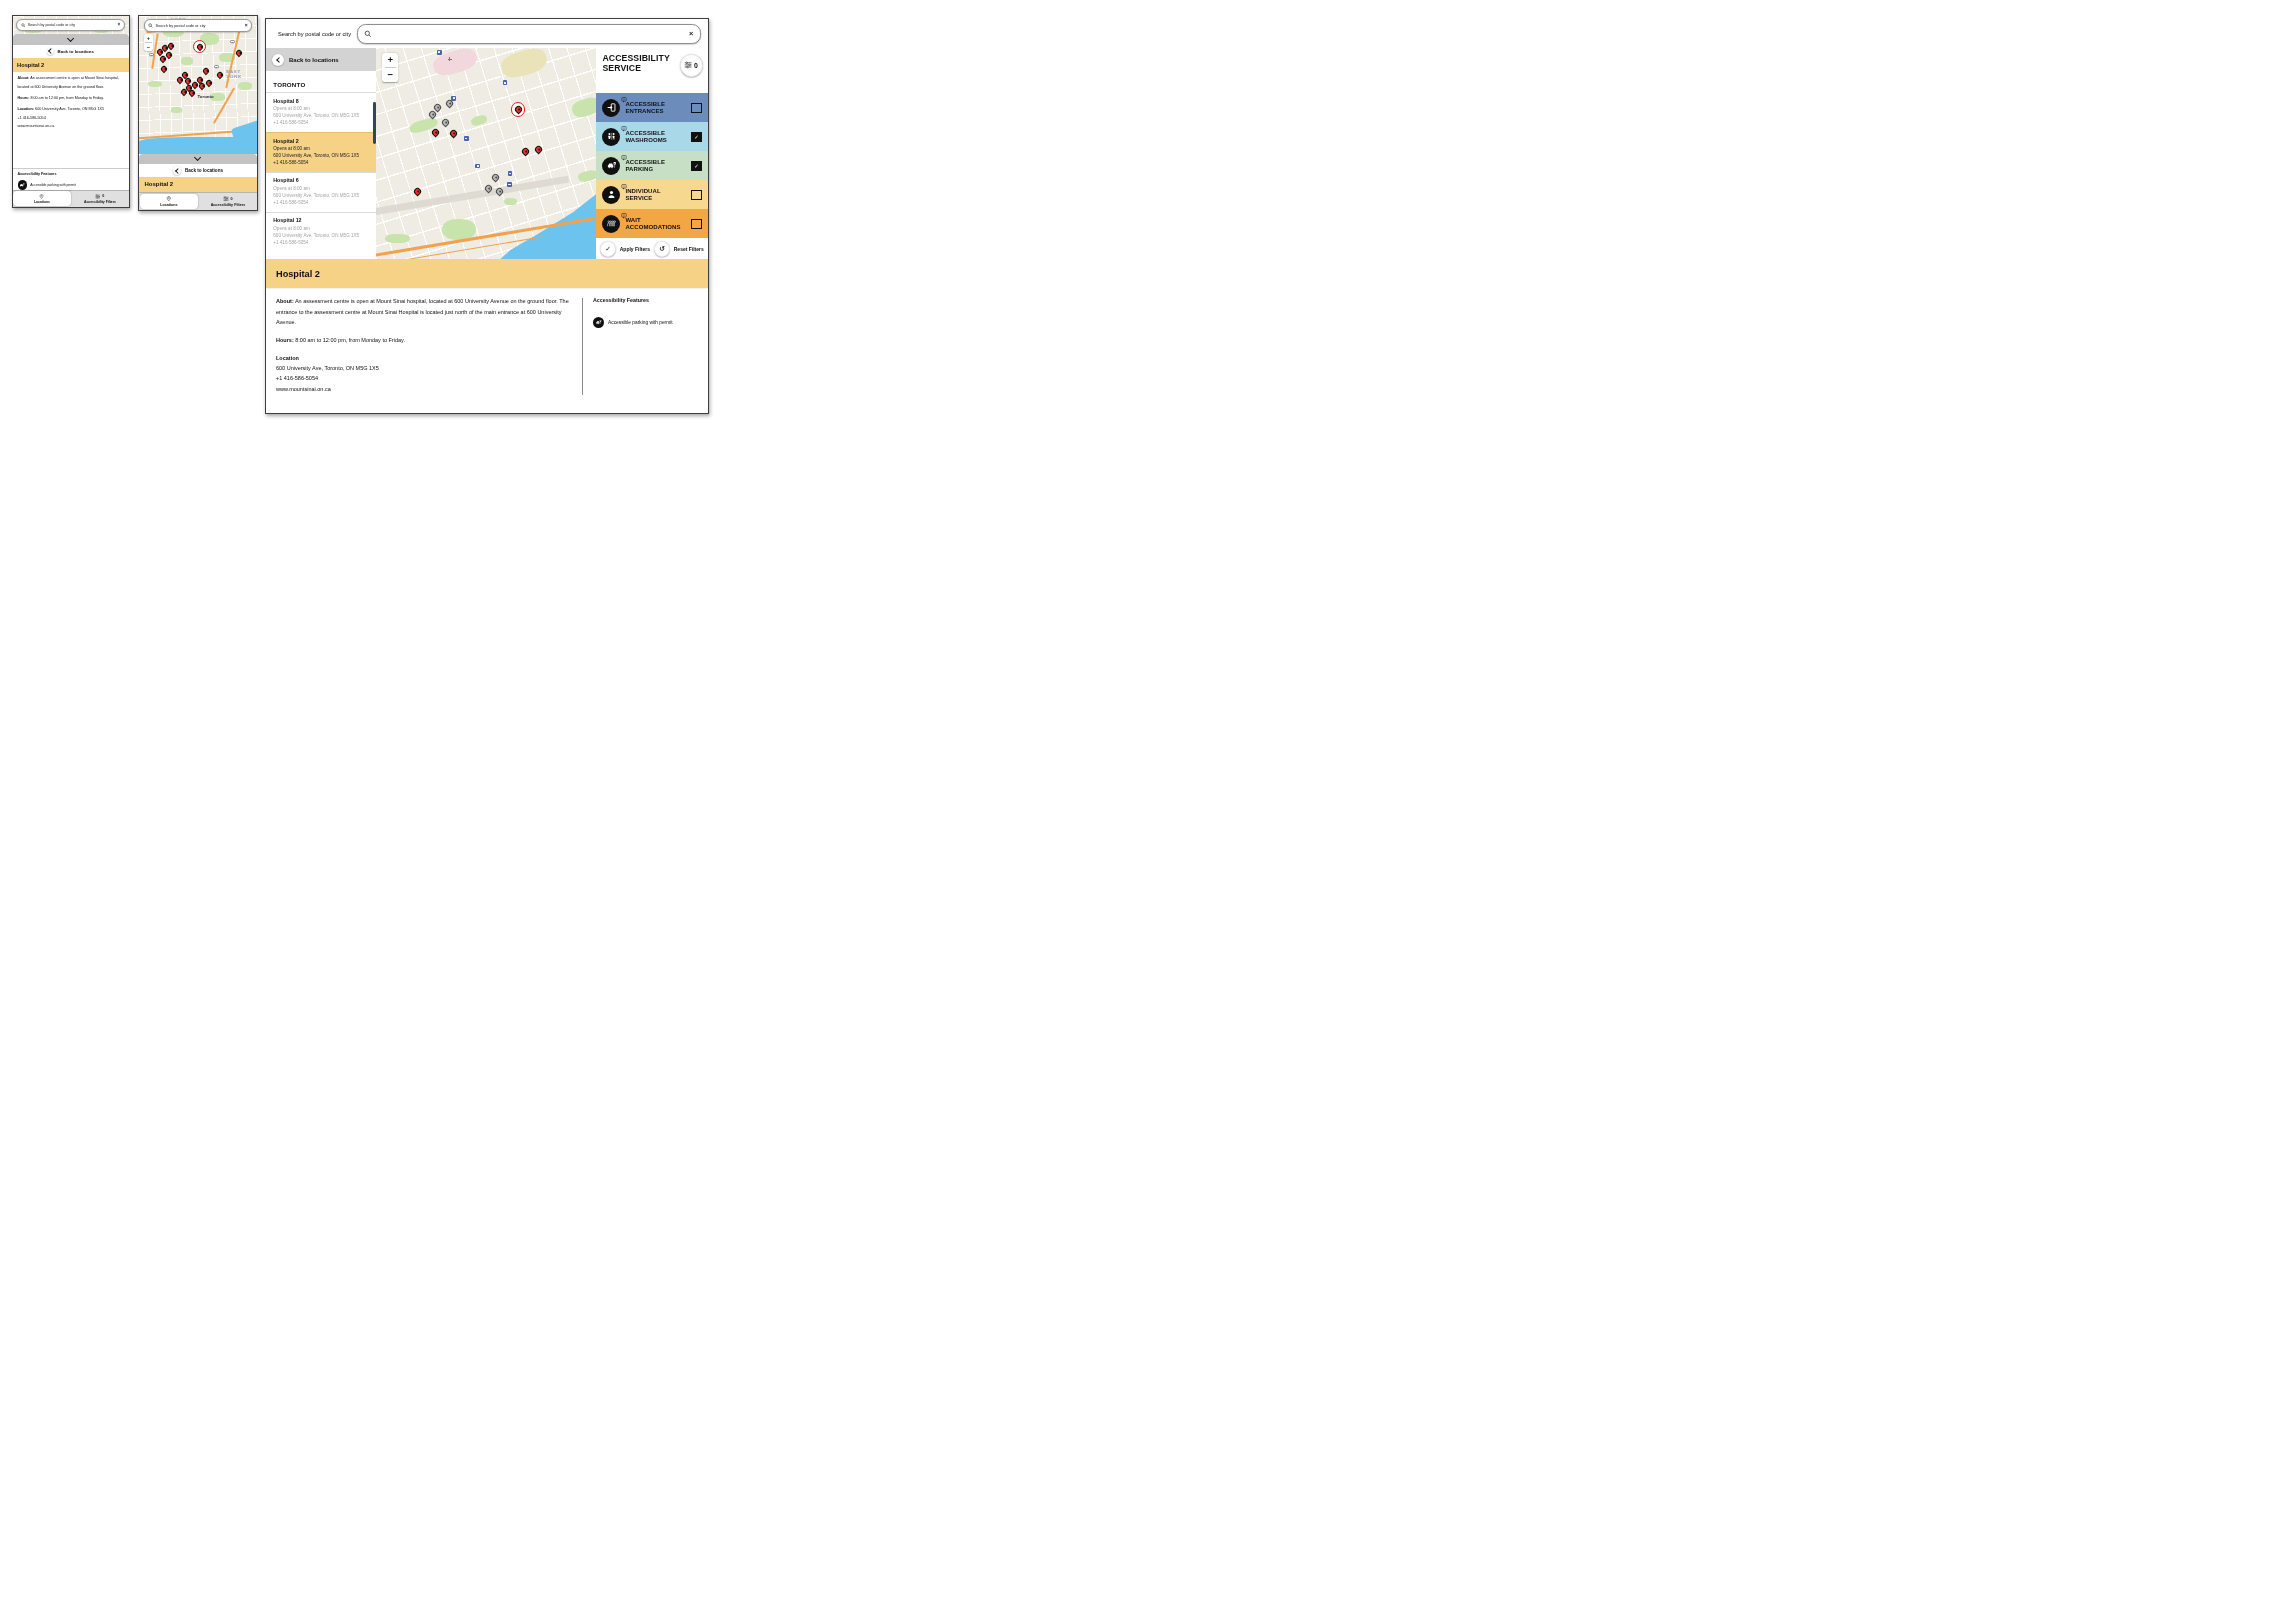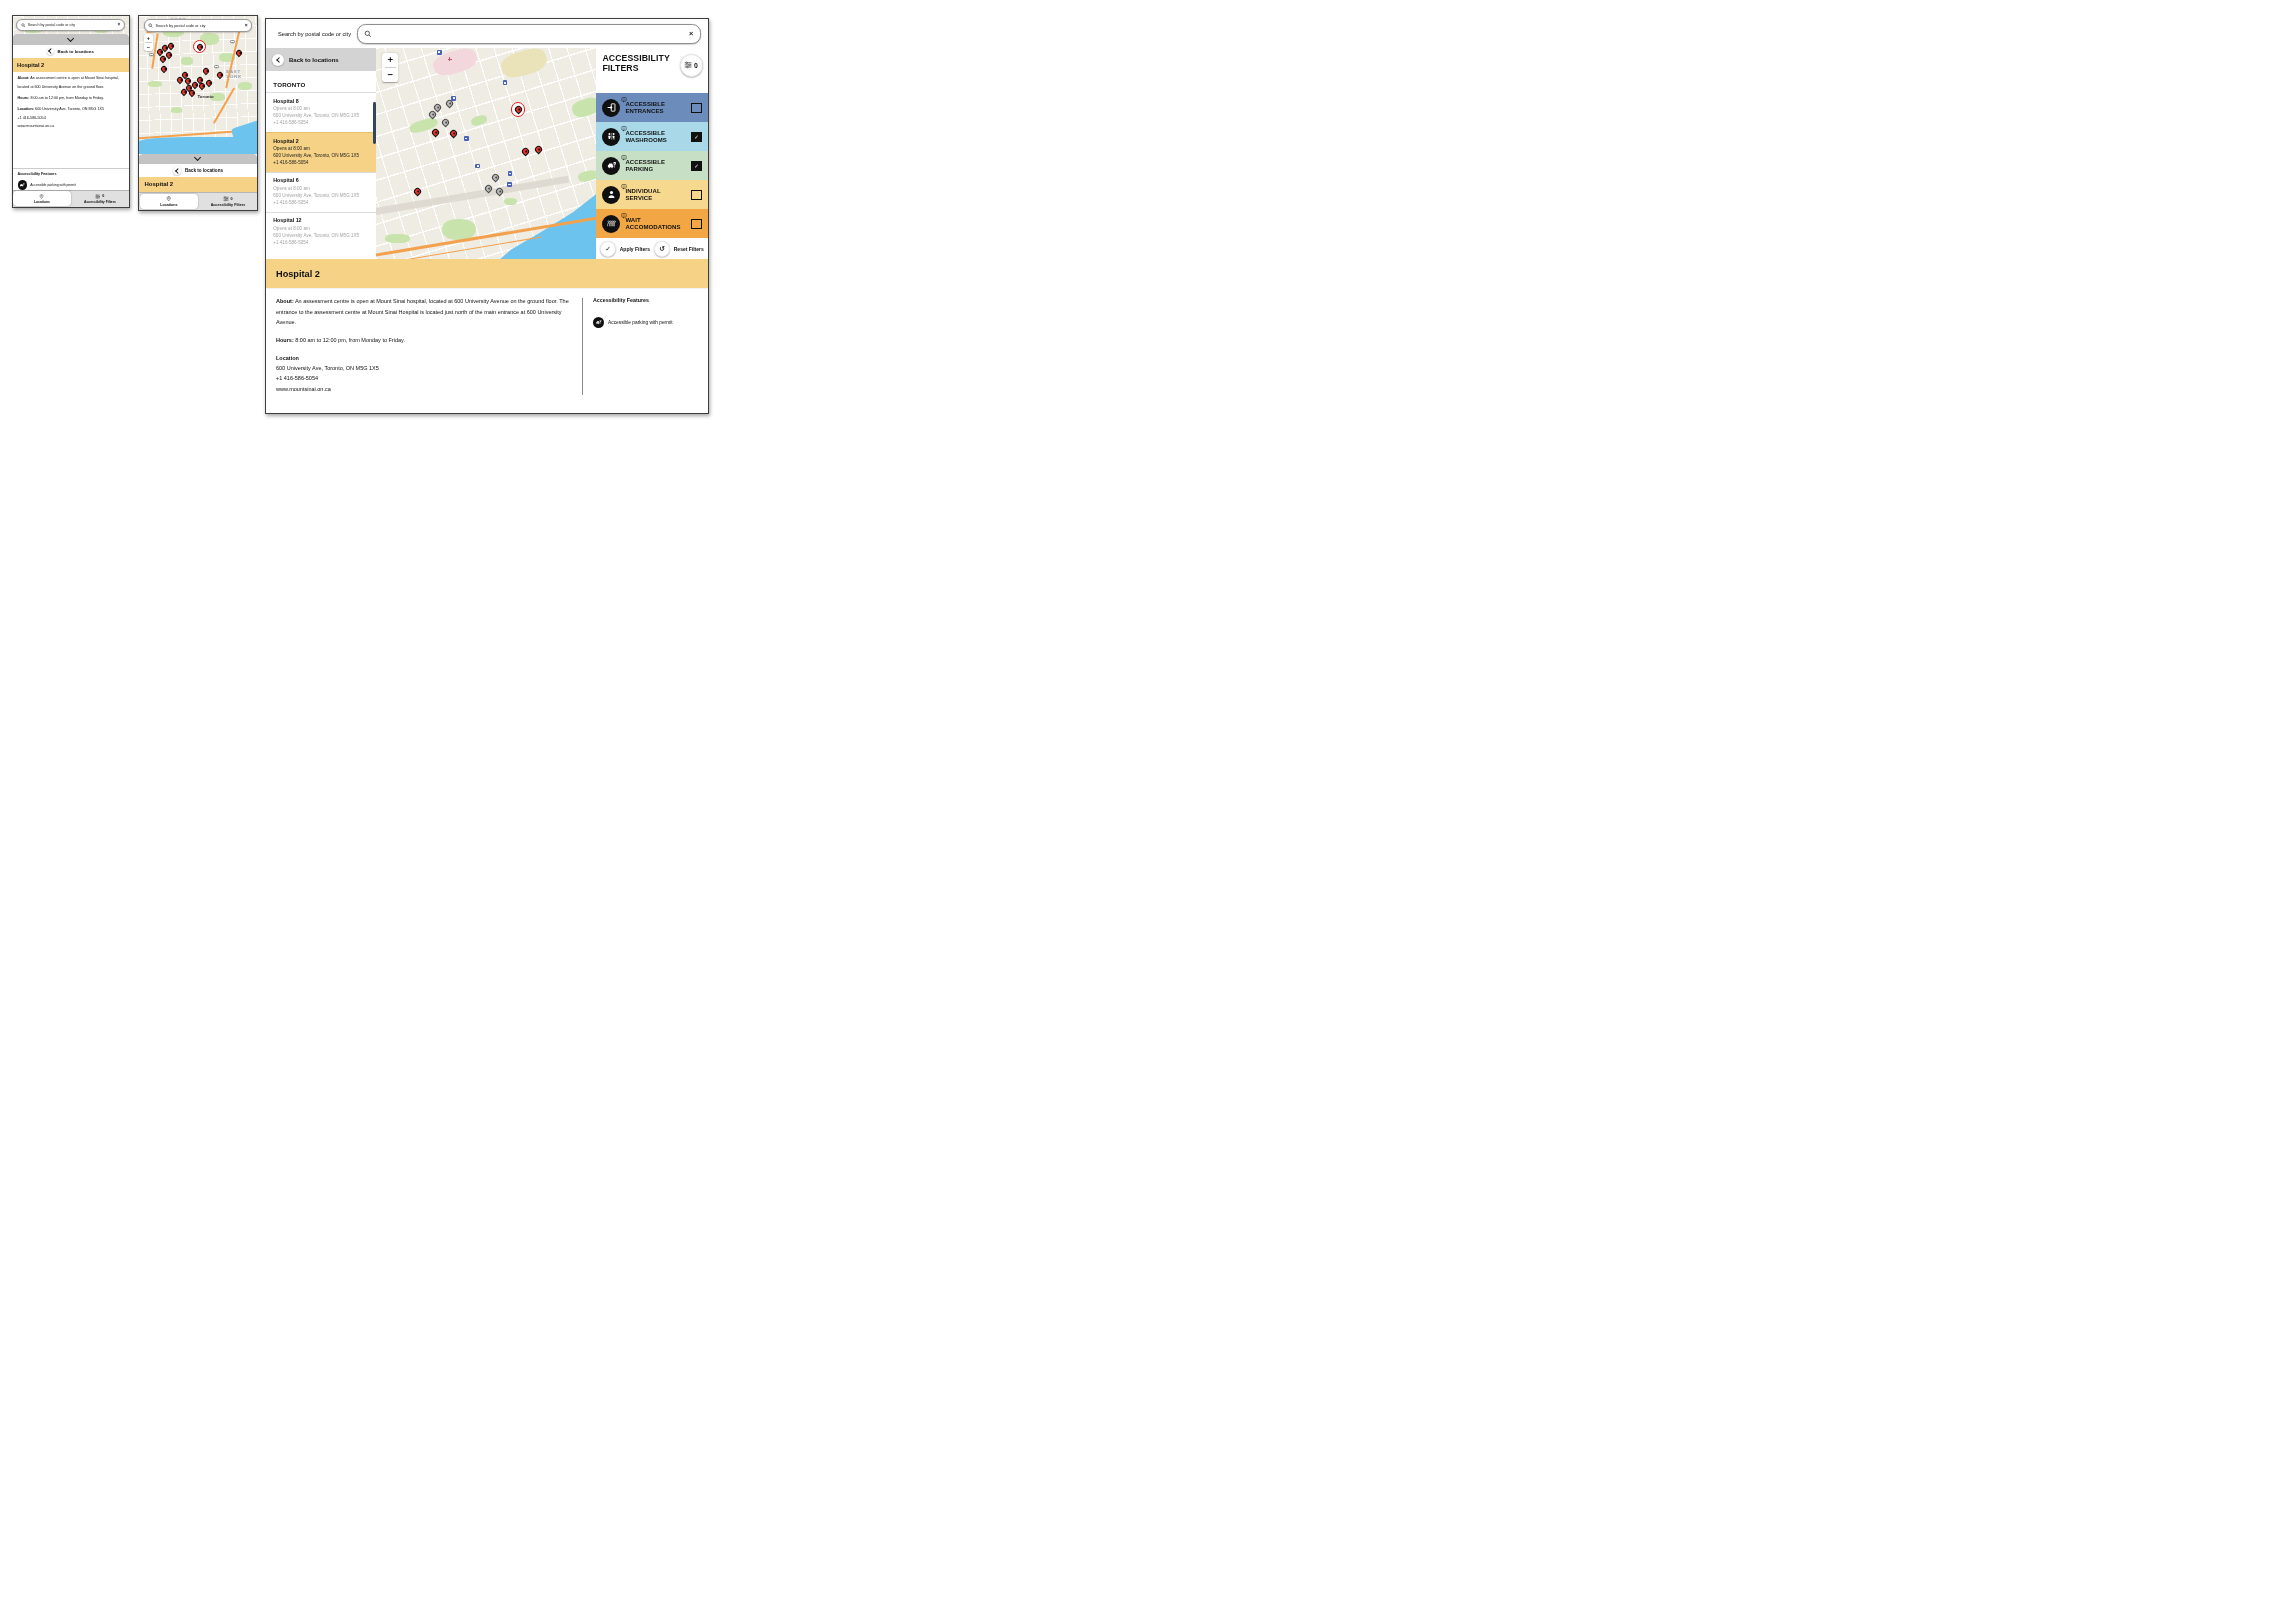--- a/index.html
+++ b/index.html
@@ -502,21 +502,21 @@
         <div class="zoomctl">
           <div class="zb">+</div>
           <div class="zdiv"></div>
           <div class="zb">−</div>
         </div>
       </div>
 
       <div class="d-side">
         <div class="d-side-head">
           <div class="d-side-h1">ACCESSIBILITY
-FILTERS</div>
+SERVICE</div>
           <div class="circ d-badge">
             <svg width="8.3" height="7.8" viewBox="0 0 24 22">
                 <g stroke="#111" stroke-width="1.8">
                   <line x1="2" y1="5" x2="22" y2="5"></line>
                   <line x1="2" y1="11" x2="22" y2="11"></line>
                   <line x1="2" y1="17" x2="22" y2="17"></line>
                 </g>
                 <circle cx="8" cy="5" r="2.4" fill="#fff" stroke="#111" stroke-width="1.6"></circle>
                 <circle cx="16" cy="11" r="2.4" fill="#fff" stroke="#111" stroke-width="1.6"></circle>
                 <circle cx="10" cy="17" r="2.4" fill="#fff" stroke="#111" stroke-width="1.6"></circle>

